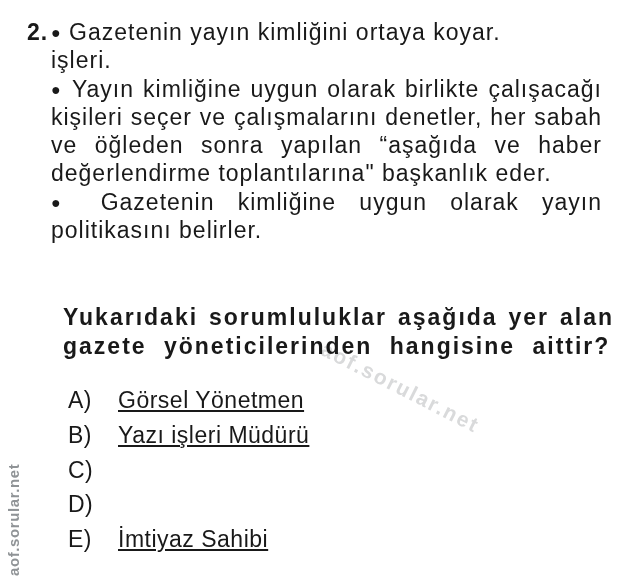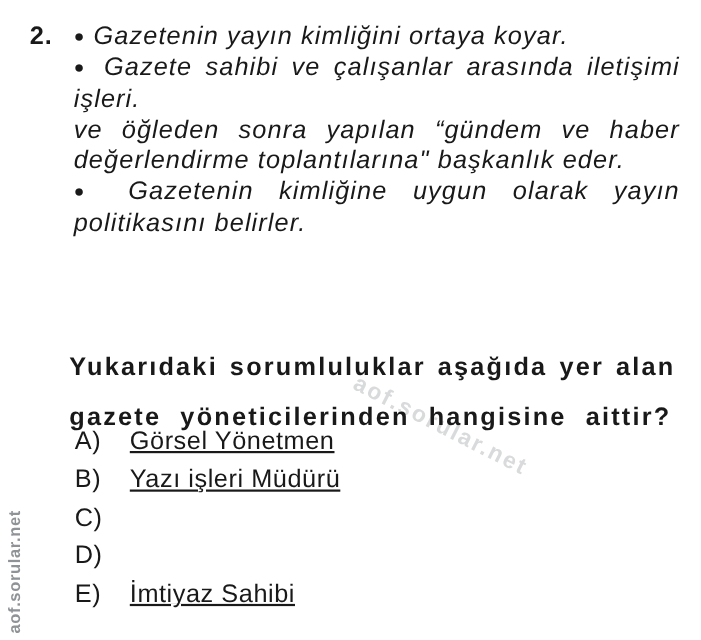--- a/index.html
+++ b/index.html
@@ -46,44 +46,43 @@
     top: 18px;
     font-size: 23px;
     line-height: 28.3px;
     font-weight: bold;
     letter-spacing: 1px;
   }
 
   
   .body-block {
     position: absolute;
-    left: 67px;
+    left: 51px;
     top: 18px;
     width: 551px;
     font-size: 23px;
     line-height: 28.3px;
     letter-spacing: 1px;
-    font-style: italic;
   }
   .line { height: 28.3px; white-space: normal; }
   .j { text-align: justify; text-align-last: justify; }
   .bullet { font-size: 16px; vertical-align: 2px; }
 
   
   .question-block {
     position: absolute;
     left: 63px;
     top: 303px;
     width: 551px;
     font-size: 23px;
     line-height: 28.5px;
     font-weight: bold;
     letter-spacing: 2px;
   }
-  .question-block .line { height: 28.5px; margin-top: 16px; }
+  .question-block .line { height: 28.5px; }
   .question-block .l2 { word-spacing: 9px; }
 
   
   .options-block {
     position: absolute;
     left: 68px;
     top: 383px;
     font-size: 23px;
     letter-spacing: 0.5px;
   }
@@ -96,23 +95,24 @@
 
 <div class="sheet">
 
   <div class="wm-side">aof.sorular.net</div>
   <div class="wm-diag">aof.sorular.net</div>
 
   <div class="qnum">2.</div>
 
   <div class="body-block">
     <div class="line"><span class="bullet">●</span><span> Gazetenin yayın kimliğini ortaya koyar.</span></div>
-    <div class="line j"><span class="bullet">●</span><span> Gazete sahibi ve çalışanlar arasında iletişimi</span></div>
     <div class="line"><span>işleri.</span></div>
-    <div class="line j"><span>ve öğleden sonra yapılan “gündem ve haber</span></div>
+    <div class="line j"><span class="bullet">●</span><span> Yayın kimliğine uygun olarak birlikte çalışacağı</span></div>
+    <div class="line j"><span>kişileri seçer ve çalışmalarını denetler, her sabah</span></div>
+    <div class="line j"><span>ve öğleden sonra yapılan “aşağıda ve haber</span></div>
     <div class="line"><span>değerlendirme toplantılarına" başkanlık eder.</span></div>
     <div class="line j"><span class="bullet">●</span><span> Gazetenin kimliğine uygun olarak yayın</span></div>
     <div class="line"><span>politikasını belirler.</span></div>
   </div>
 
   <div class="question-block">
     <div class="line j">Yukarıdaki sorumluluklar aşağıda yer alan</div>
     <div class="line l2">gazete yöneticilerinden hangisine aittir?</div>
   </div>
 

